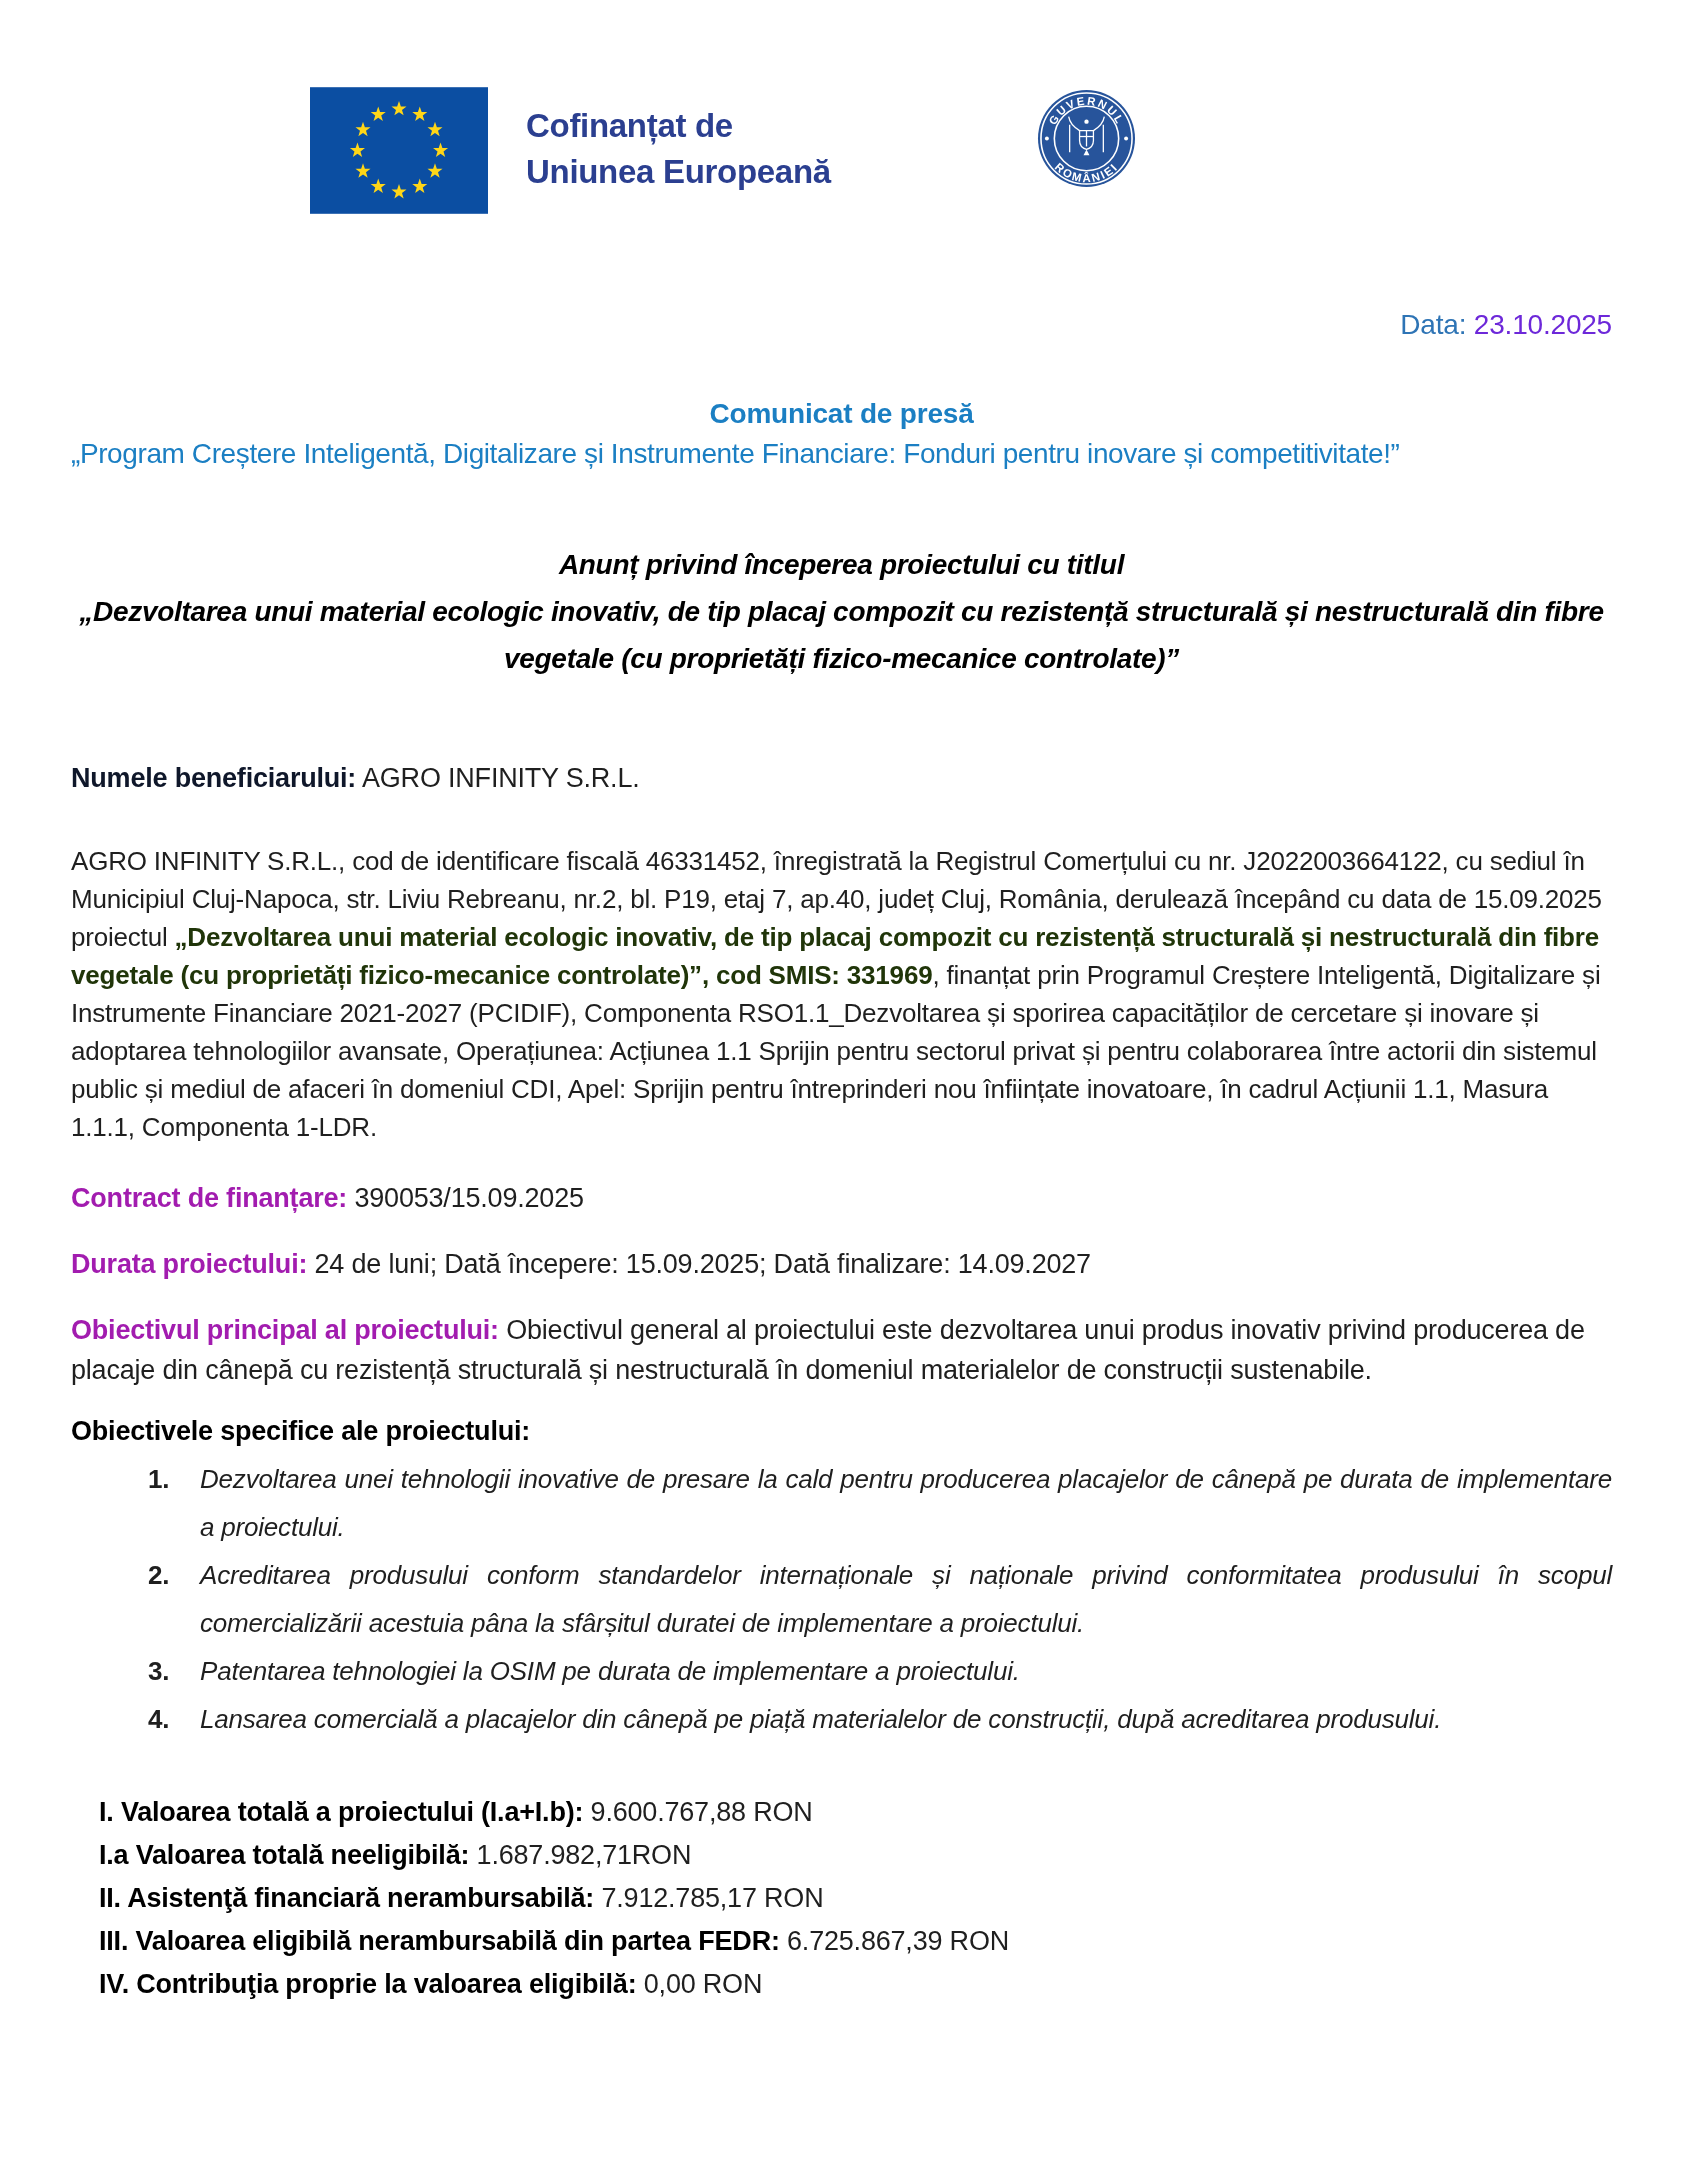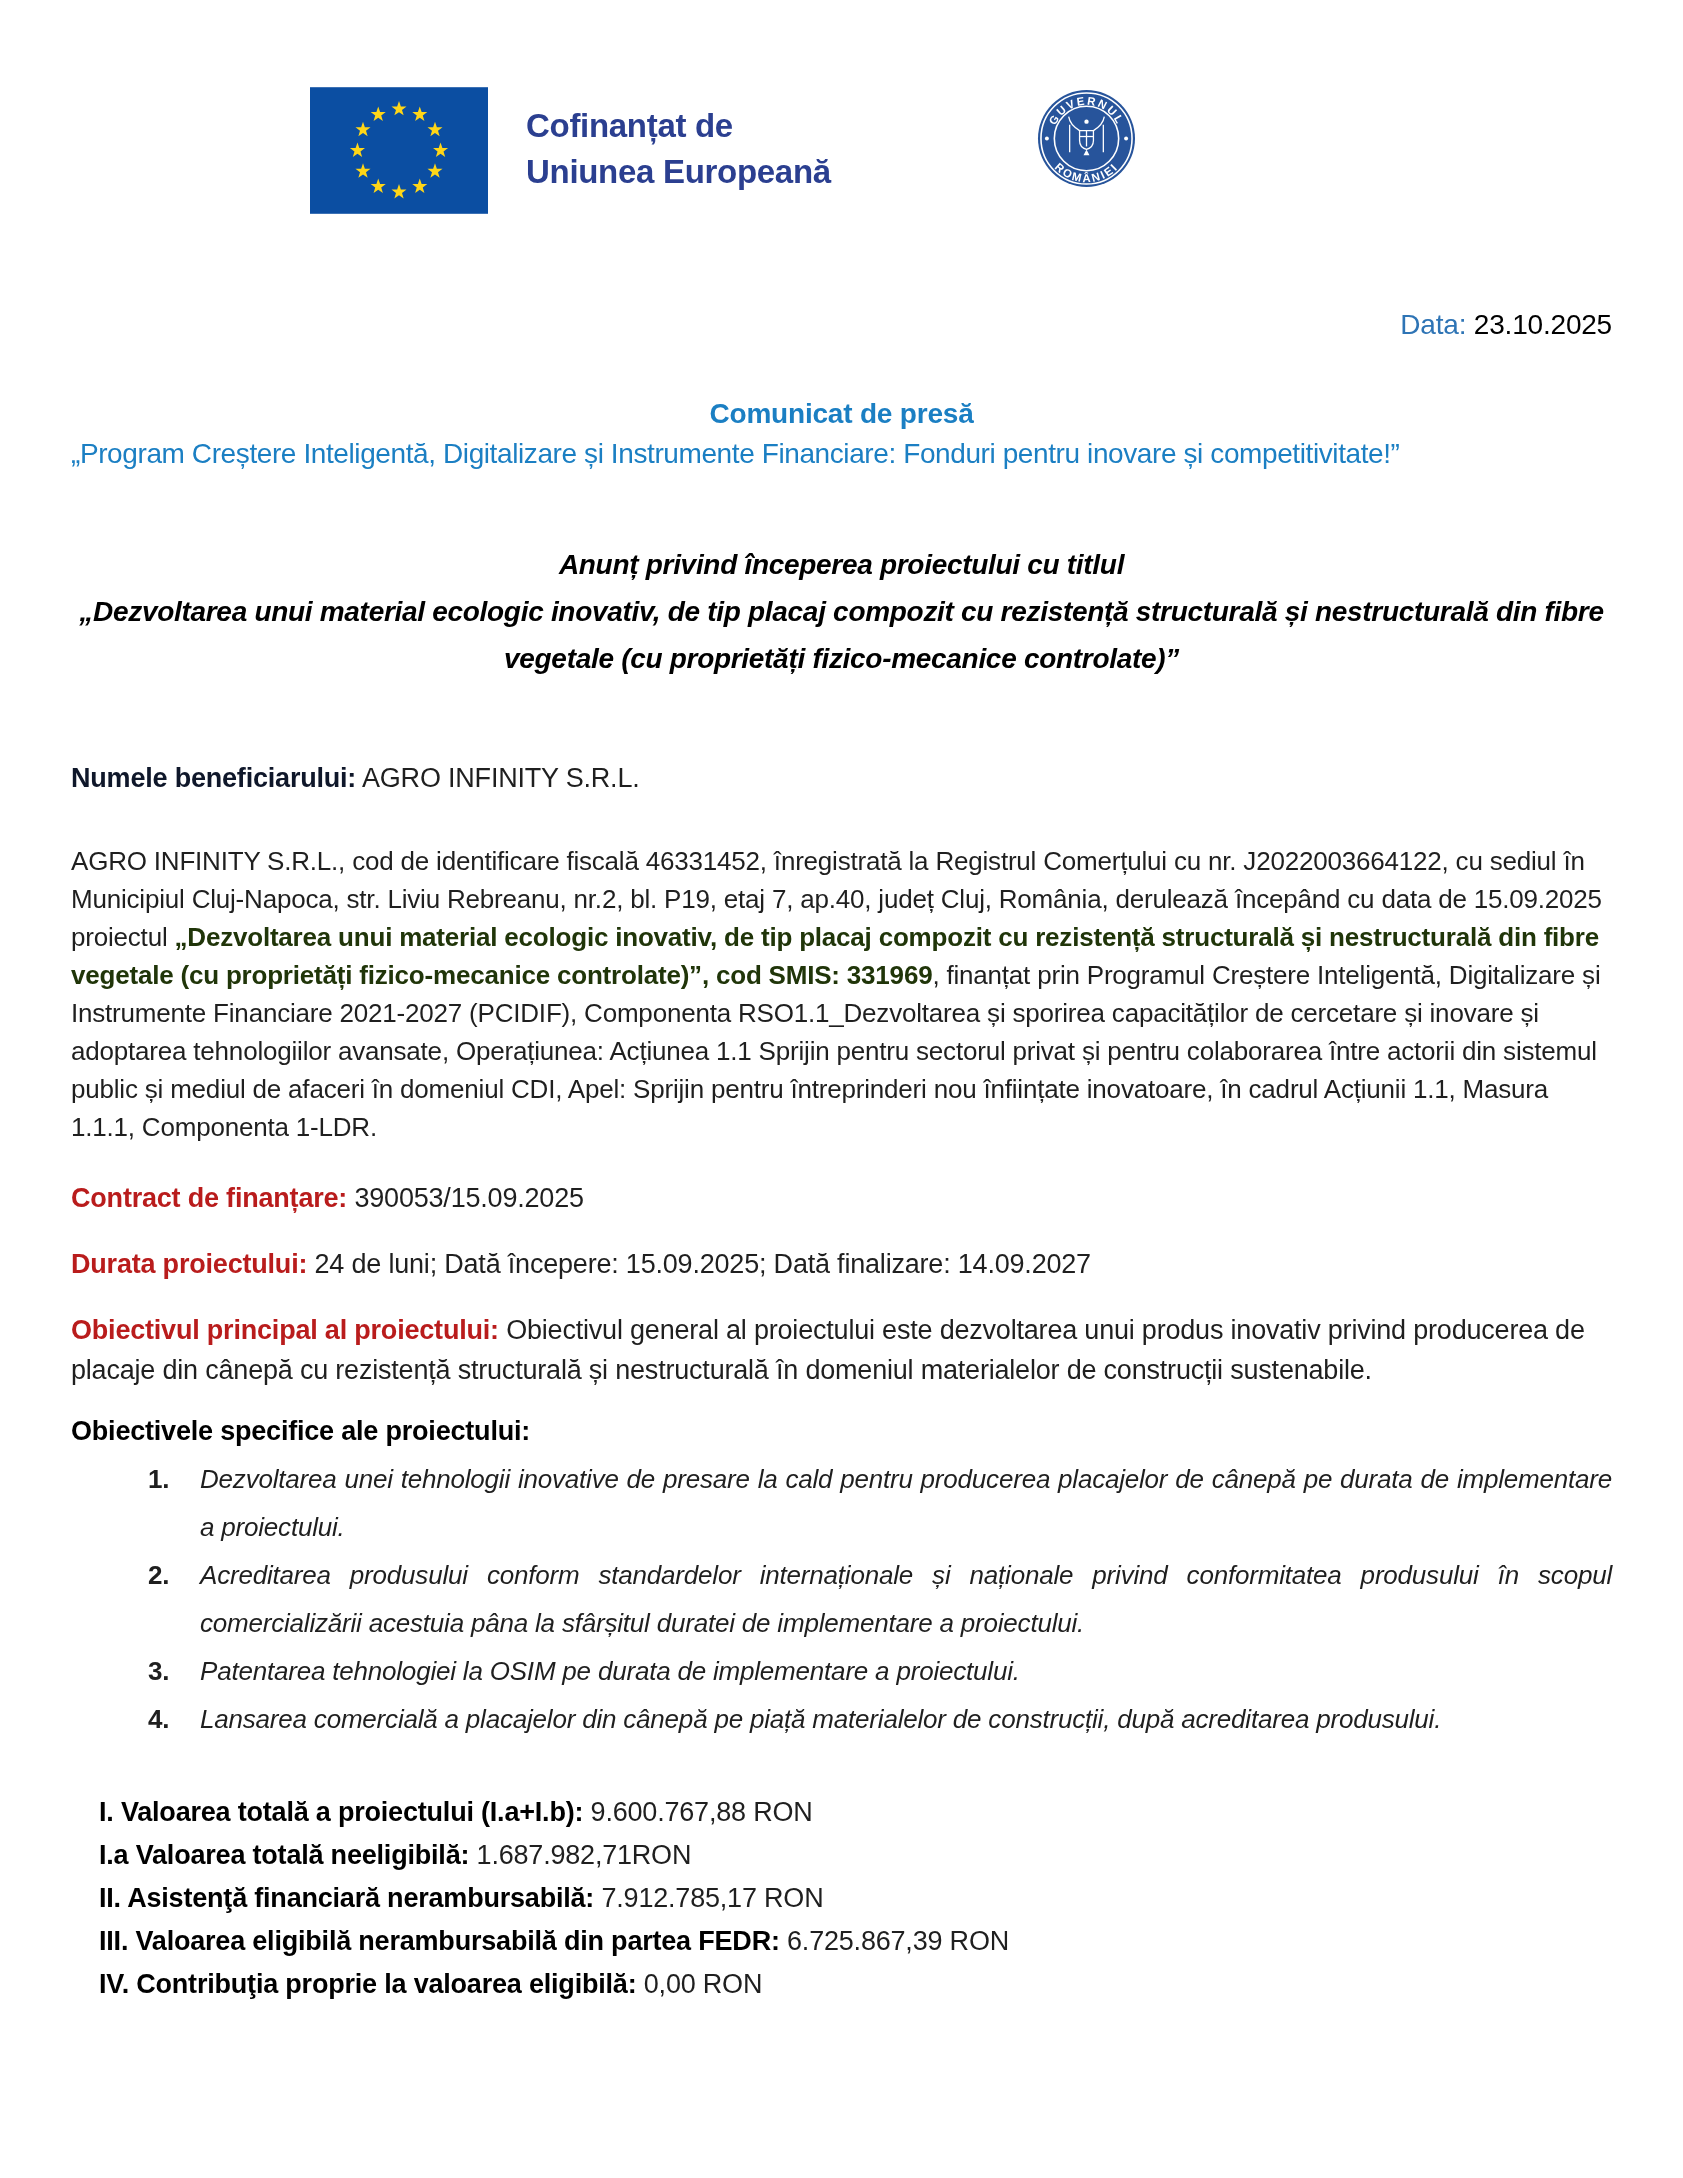--- a/index.html
+++ b/index.html
@@ -35,21 +35,21 @@
     font-size:33px;font-weight:700;line-height:46px;
     color:var(--eu-text-blue);letter-spacing:-0.3px;
   }
   .gov-seal{position:absolute;left:966px;top:2px;}
   
   .date-row{
     margin-top:91px;text-align:right;
     font-size:28px;letter-spacing:-0.2px;
   }
   .date-label{color:var(--date-blue);}
-  .date-value{color:#000000;}
+  .date-value{color:#6d28d9;}
   
   .press-heading{
     margin-top:57px;text-align:center;
     font-size:28px;font-weight:700;color:var(--heading-blue);
     letter-spacing:-0.2px;
   }
   .press-subheading{
     margin-top:8px;
     font-size:28px;color:var(--heading-blue);
     letter-spacing:-0.4px;
@@ -66,21 +66,21 @@
   .beneficiary .lbl{font-weight:700;color:#0f172a;}
   
   .intro{
     margin-top:48px;
     font-size:26px;line-height:38px;letter-spacing:-0.2px;
     text-align:left;color:var(--text-black);
   }
   .intro .bold-green{font-weight:700;color:var(--project-green);}
   
   .detail-row{margin-top:26px;font-size:27px;line-height:40px;letter-spacing:-0.2px;}
-  .detail-row .lbl{font-weight:700;color:#b91c1c;}
+  .detail-row .lbl{font-weight:700;color:#a21caf;}
   .first-detail{margin-top:32px;}
   
   .objectives-label{margin-top:26px;font-size:27px;font-weight:700;color:#000;letter-spacing:-0.2px;}
   .obj-list{margin-top:8px;}
   .obj-item{display:flex;padding-left:77px;font-size:26px;line-height:48px;letter-spacing:-0.2px;}
   .obj-num{width:52px;flex:0 0 52px;font-weight:700;}
   .obj-text{flex:1;text-align:justify;font-style:italic;}
   
   .financials{margin-top:48px;}
   .fin-row{font-size:27px;line-height:43px;letter-spacing:-0.2px;margin-left:28px;}

